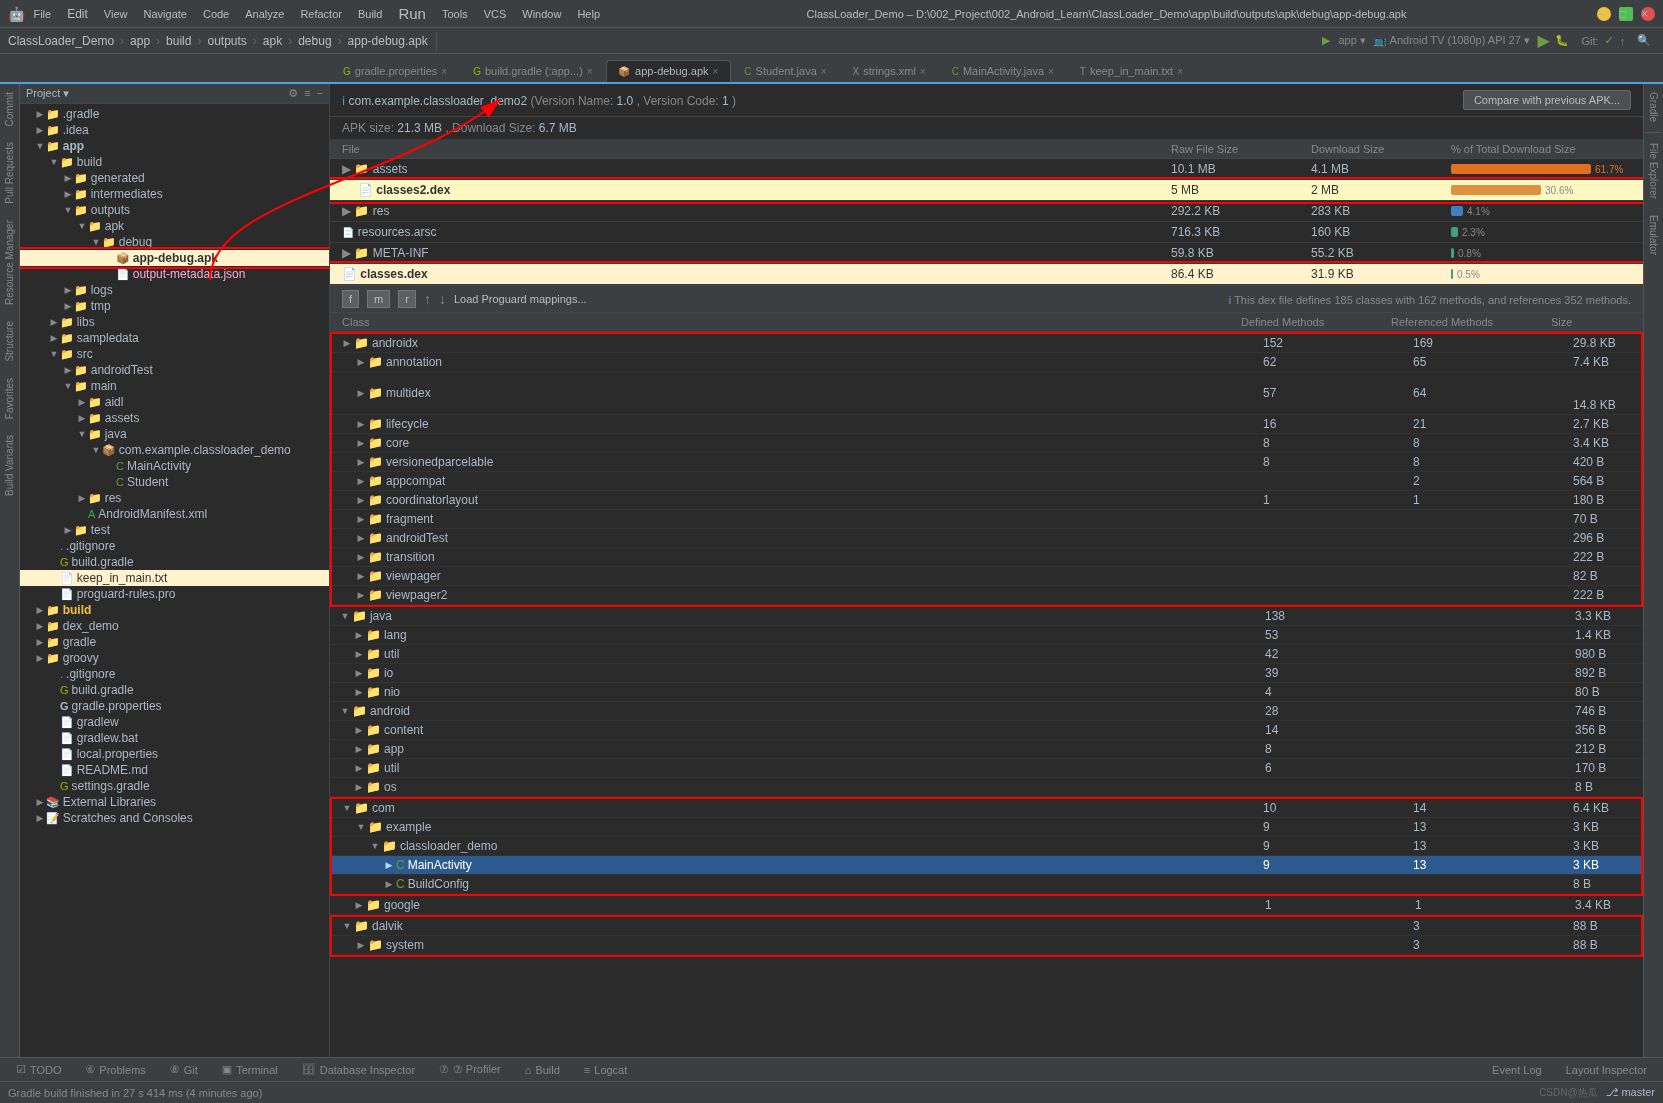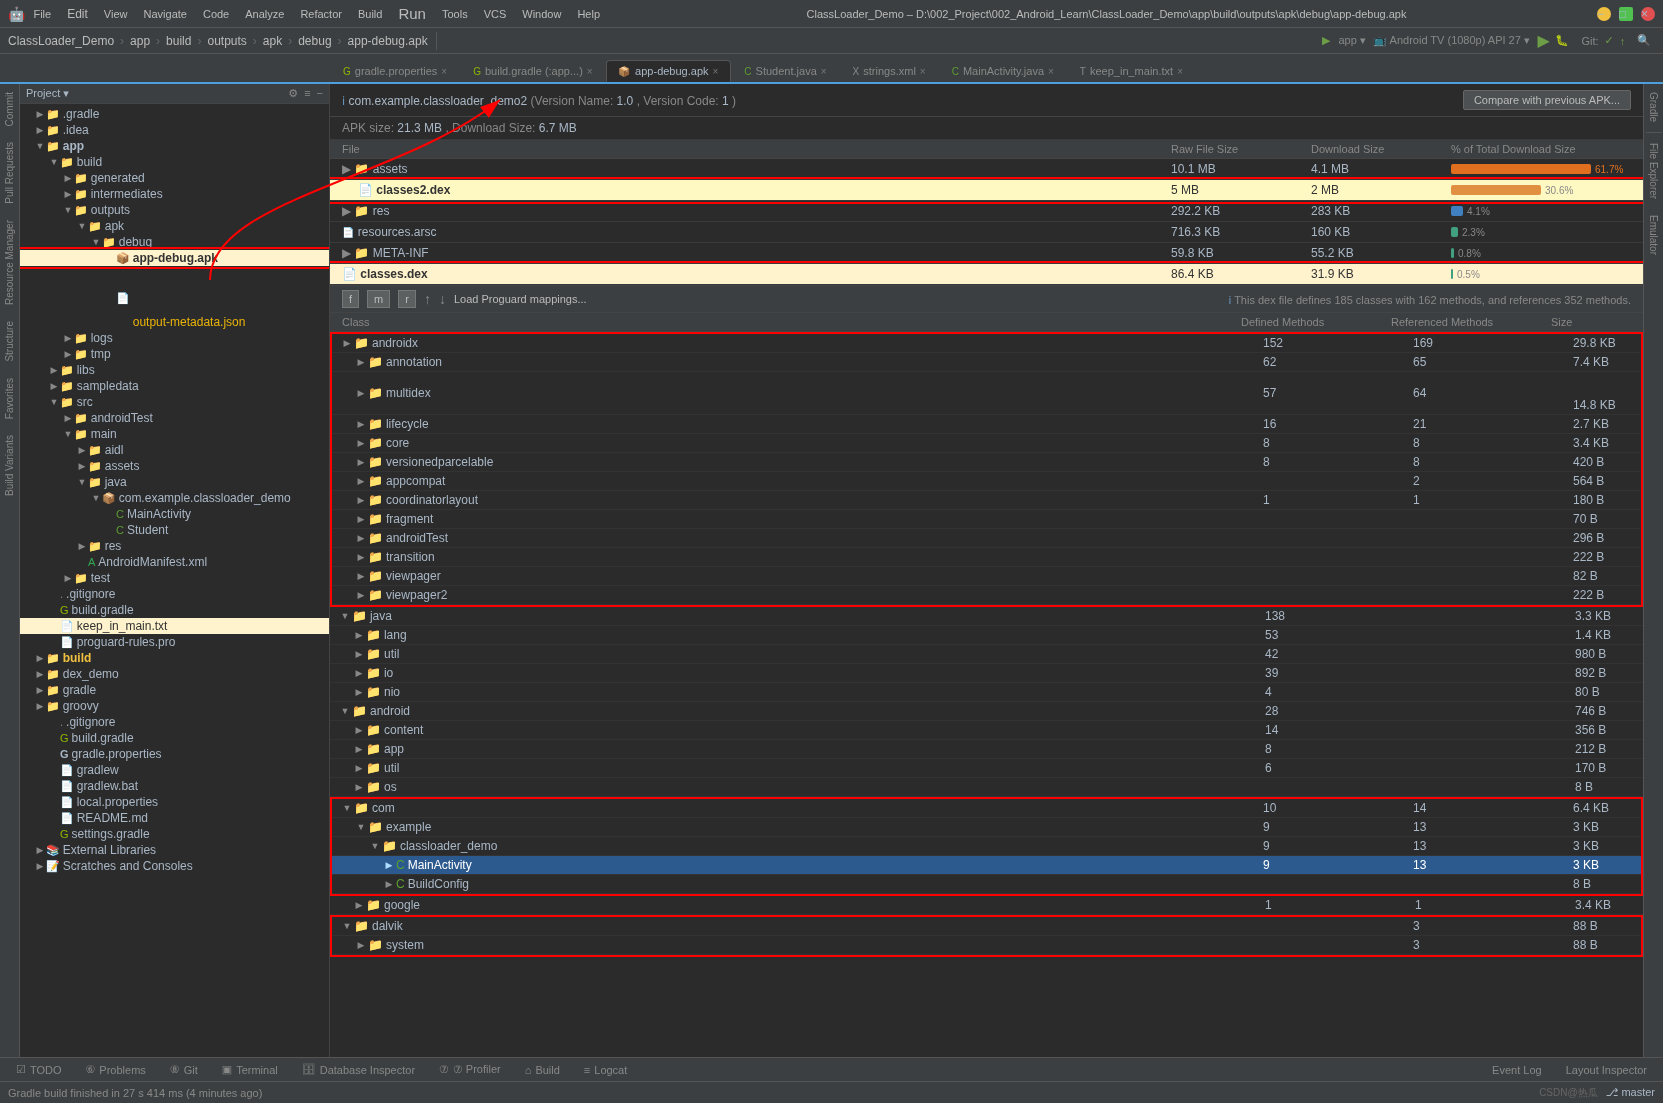--- a/index.html
+++ b/index.html
@@ -229,21 +229,21 @@
             <span class="file-name">debug</span>
         </div>
         <div class="tree-item red-outline" style="padding-left:84px; background:#fff3cd;">
           <span class="arrow" style="color:#333;"></span>
             <span class="file-icon" style="color:#c07010;">📦</span>
             <span class="file-name" style="color:#333; font-weight:bold;">app-debug.apk</span>
         </div>
         <div class="tree-item" style="padding-left:84px;">
           <span class="arrow"></span>
             <span class="file-icon" style="color:#888;">📄</span>
-            <span class="file-name" style="color:#eab308;margin-top:48px;">output-metadata.json</span>
+            <span class="file-name" style="color:#f9a8d4;">output-metadata.json</span>
         </div>
         <div class="tree-item" style="padding-left:42px;">
           <span class="arrow">▶</span>
             <span class="file-icon folder-icon">📁</span>
             <span class="file-name">logs</span>
         </div>
         <div class="tree-item" style="padding-left:42px;">
           <span class="arrow">▶</span>
             <span class="file-icon folder-icon">📁</span>
             <span class="file-name">tmp</span>

